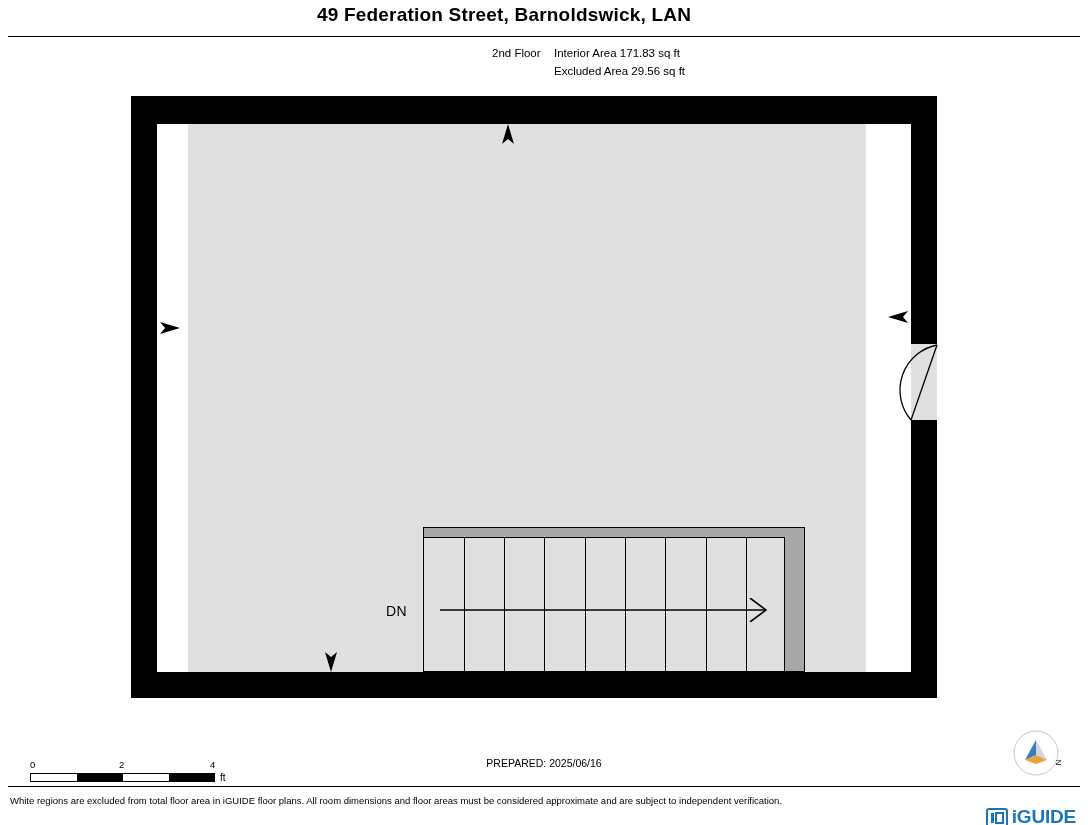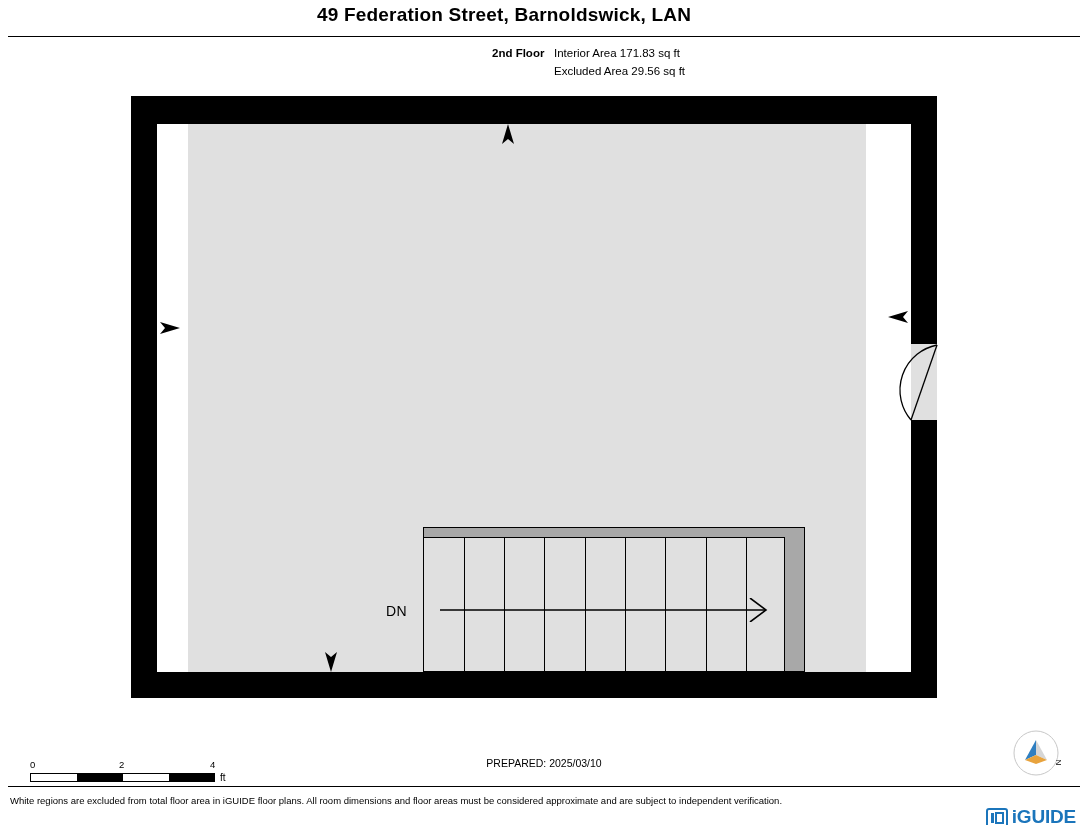--- a/index.html
+++ b/index.html
@@ -41,21 +41,21 @@
     position: absolute;
     top: 44px;
     left: 492px;
     font-size: 11.5px;
     line-height: 18px;
   }
   .floor-info .row {
     white-space: nowrap;
   }
   .floor-info .floor-label {
-    font-weight: bold;
+    font-weight: normal;
     display: inline-block;
     width: 62px;
   }
   .floor-info .area-label {
     display: inline-block;
   }
 
   
   .plan {
     position: absolute;
@@ -322,21 +322,21 @@
     <span class="tick" style="left:89px;">2</span>
     <span class="tick" style="left:180px;">4</span>
   </div>
   <div class="bar">
     <div class="seg" style="left:46px;width:46px;"></div>
     <div class="seg" style="left:138px;width:46px;"></div>
   </div>
   <span class="unit">ft</span>
 </div>
 
-<div class="prepared">PREPARED: 2025/03/10</div>
+<div class="prepared">PREPARED: 2025/06/16</div>
 
 <svg class="compass" viewBox="0 0 46 46">
   <circle cx="23" cy="23" r="22" fill="#ffffff" stroke="#c8c8c8" stroke-width="1"></circle>
   <polygon points="23,10 12,30 23,25" fill="#2f7fc1"></polygon>
   <polygon points="23,10 34,30 23,25" fill="#d6d6d6"></polygon>
   <polygon points="12,30 23,25 34,30 23,34" fill="#e8a33d"></polygon>
 </svg>
 <div class="compass-n">N</div>
 
 <div class="footer-rule"></div>

